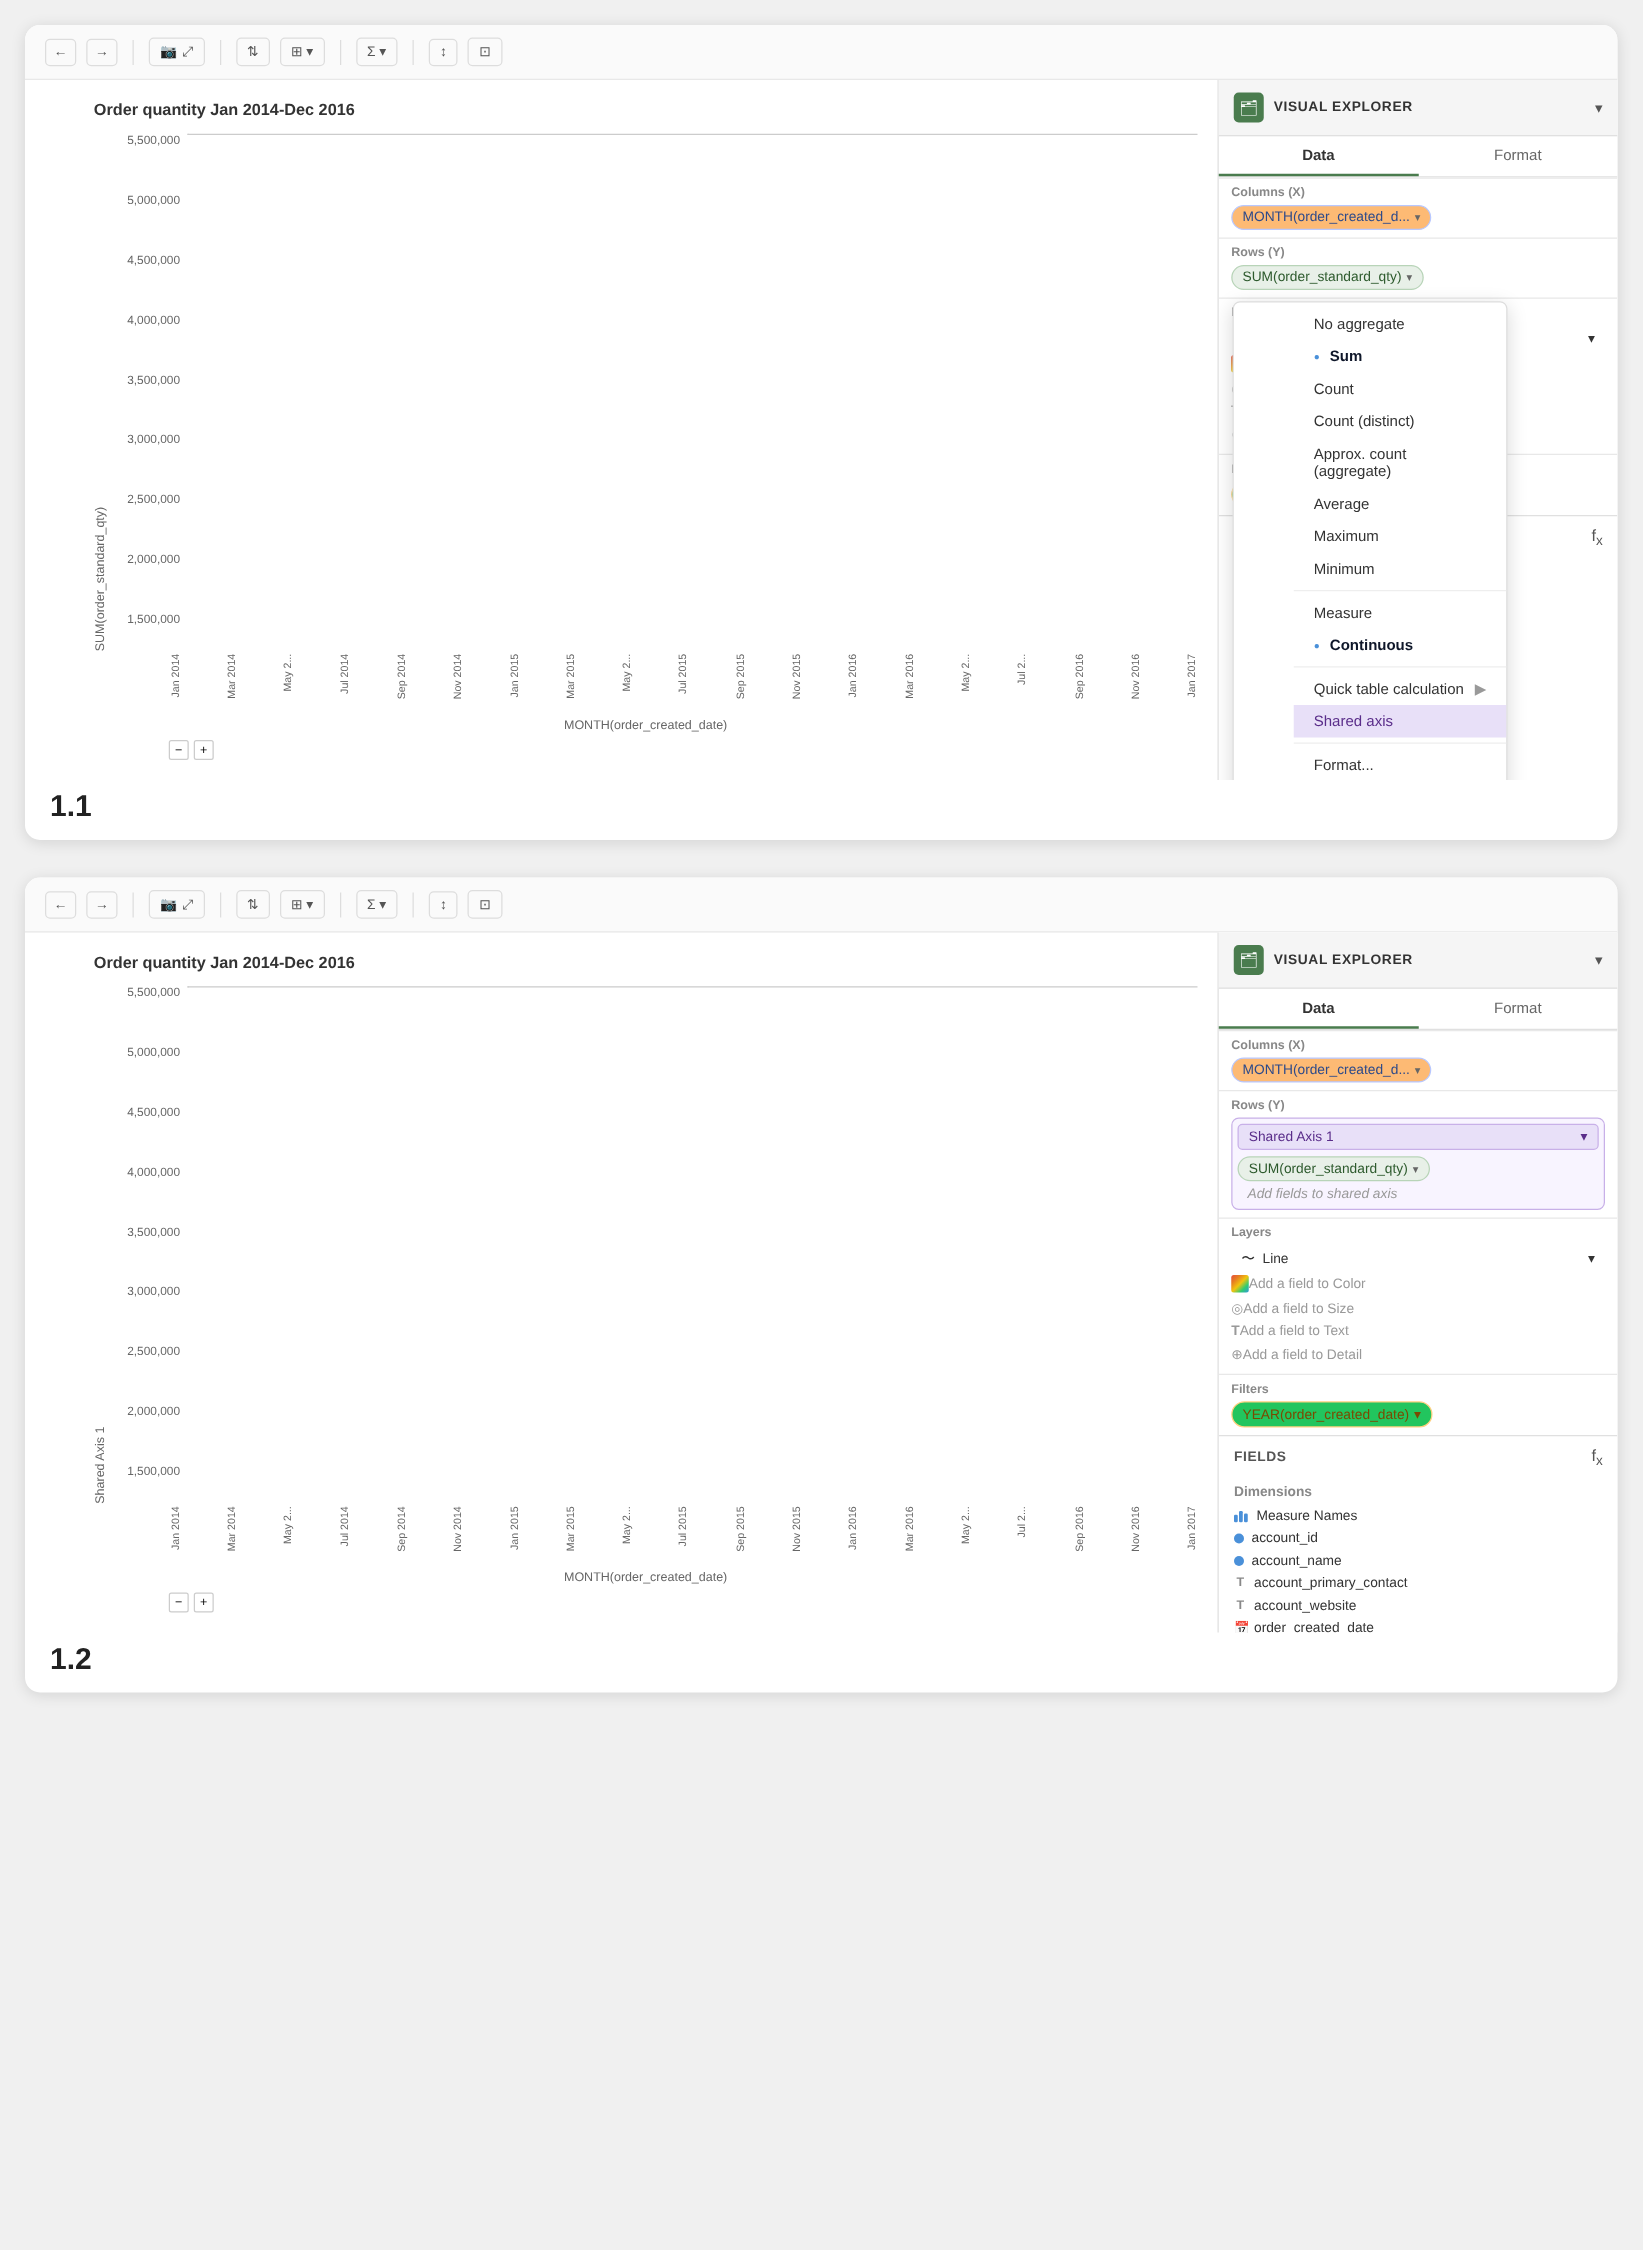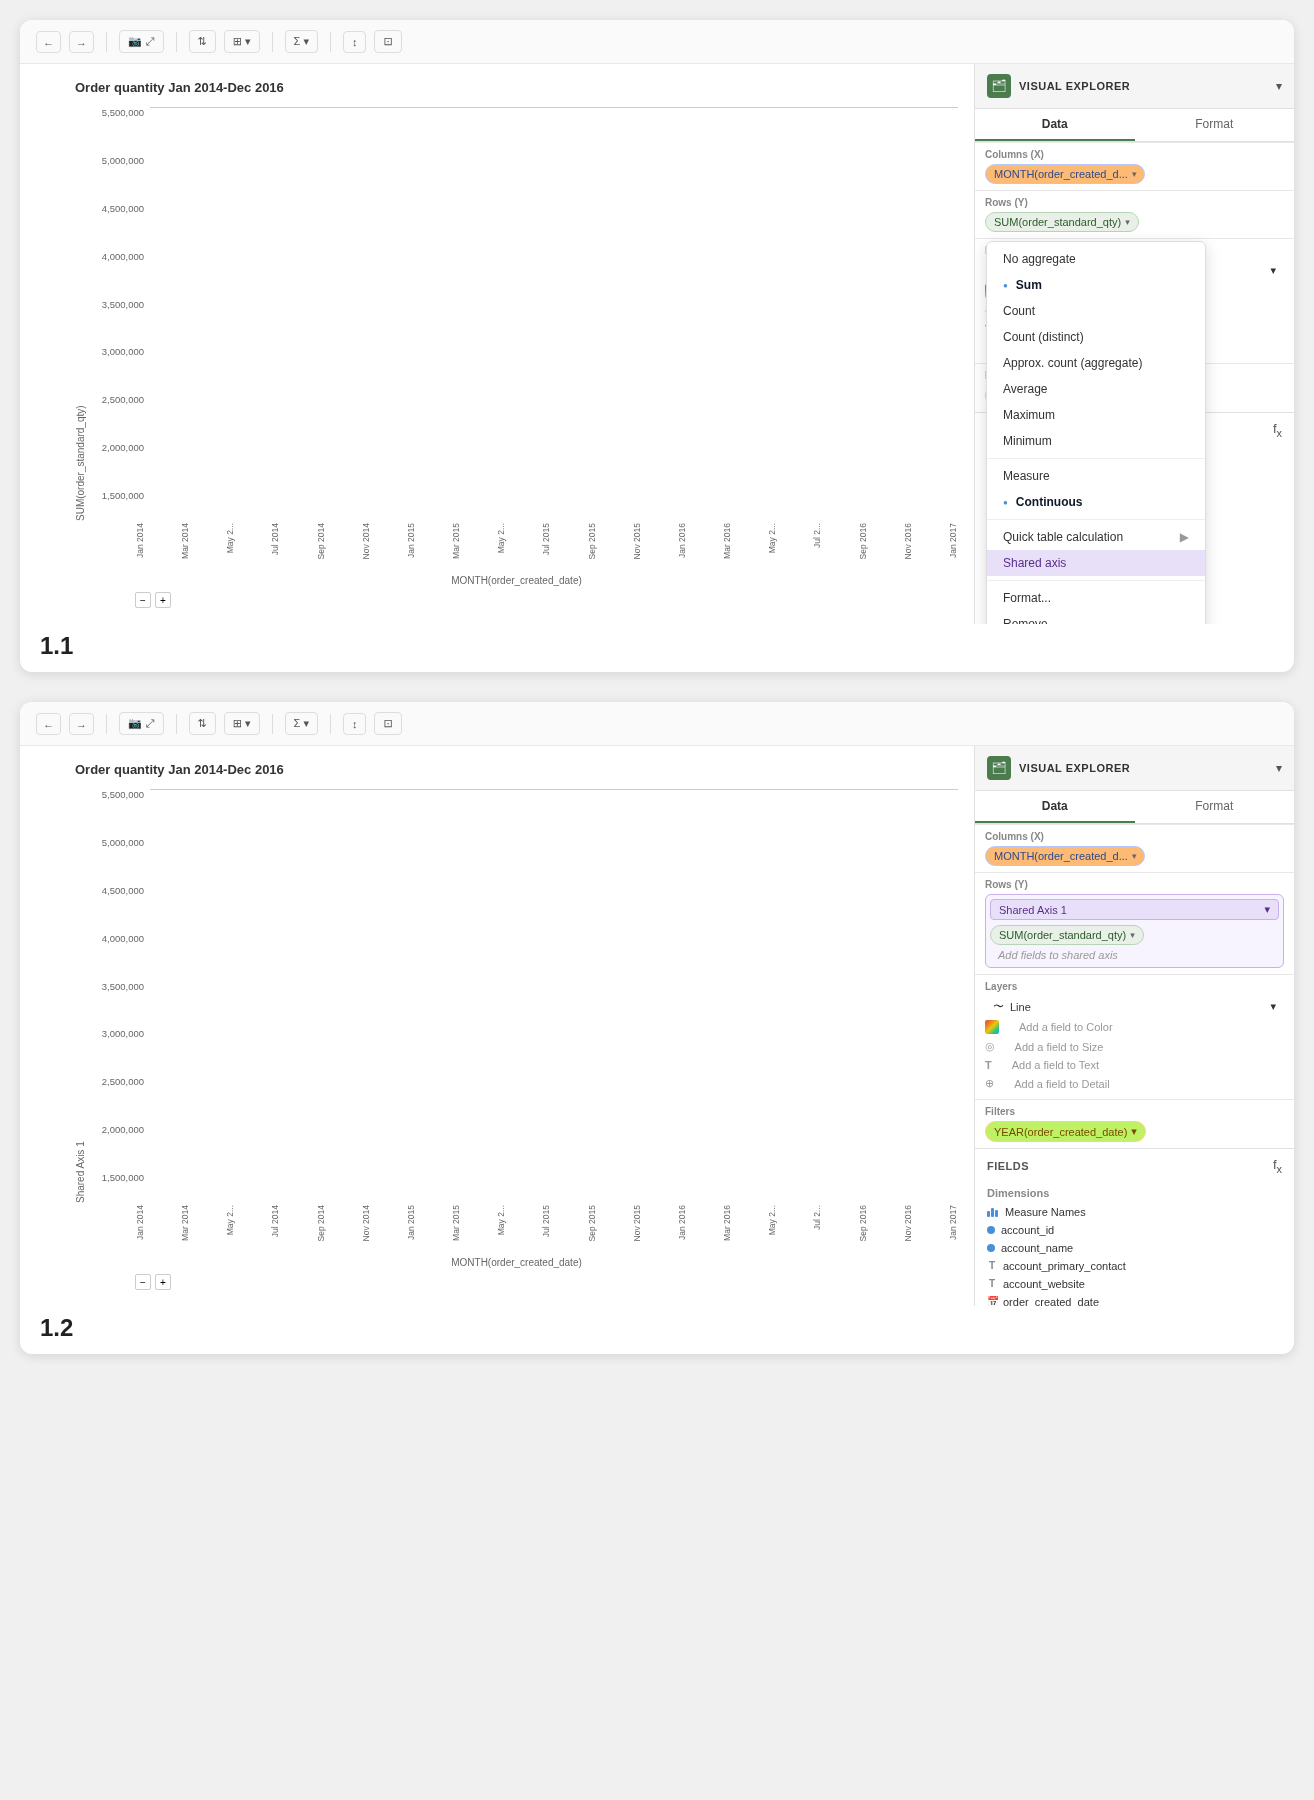--- a/index.html
+++ b/index.html
@@ -330,35 +330,35 @@
       margin-bottom: 3px;
     }
 
     .add-field-btn {
       display: flex;
       align-items: center;
       padding: 3px 0;
       font-size: 11px;
       color: #999;
       cursor: pointer;
-      gap: 20px;
+      gap: 0;
     }
 
     .layer-pill {
       display: flex;
       align-items: center;
       padding: 3px 8px;
       gap: 6px;
       font-size: 11px;
     }
 
     .filter-pill {
       display: inline-flex;
       align-items: center;
-      background: #bef264;
+      background: #22c55e;
       border: 1px solid #ffd080;
       border-radius: 12px;
       padding: 3px 8px;
       font-size: 11px;
       color: #7a4a00;
       cursor: pointer;
       gap: 4px;
     }
 
     
@@ -401,20 +401,21 @@
     }
     .menu-arrow {
       margin-left: auto;
       color: #999;
     }
 
     
     .panel-1 .dropdown-menu {
       top: 174px;
       right: 16px;
+      padding-left: 48px;
     }
 
     
     .section-number {
       font-size: 24px;
       font-weight: 700;
       color: #222;
       padding: 8px 20px 12px;
     }
 

